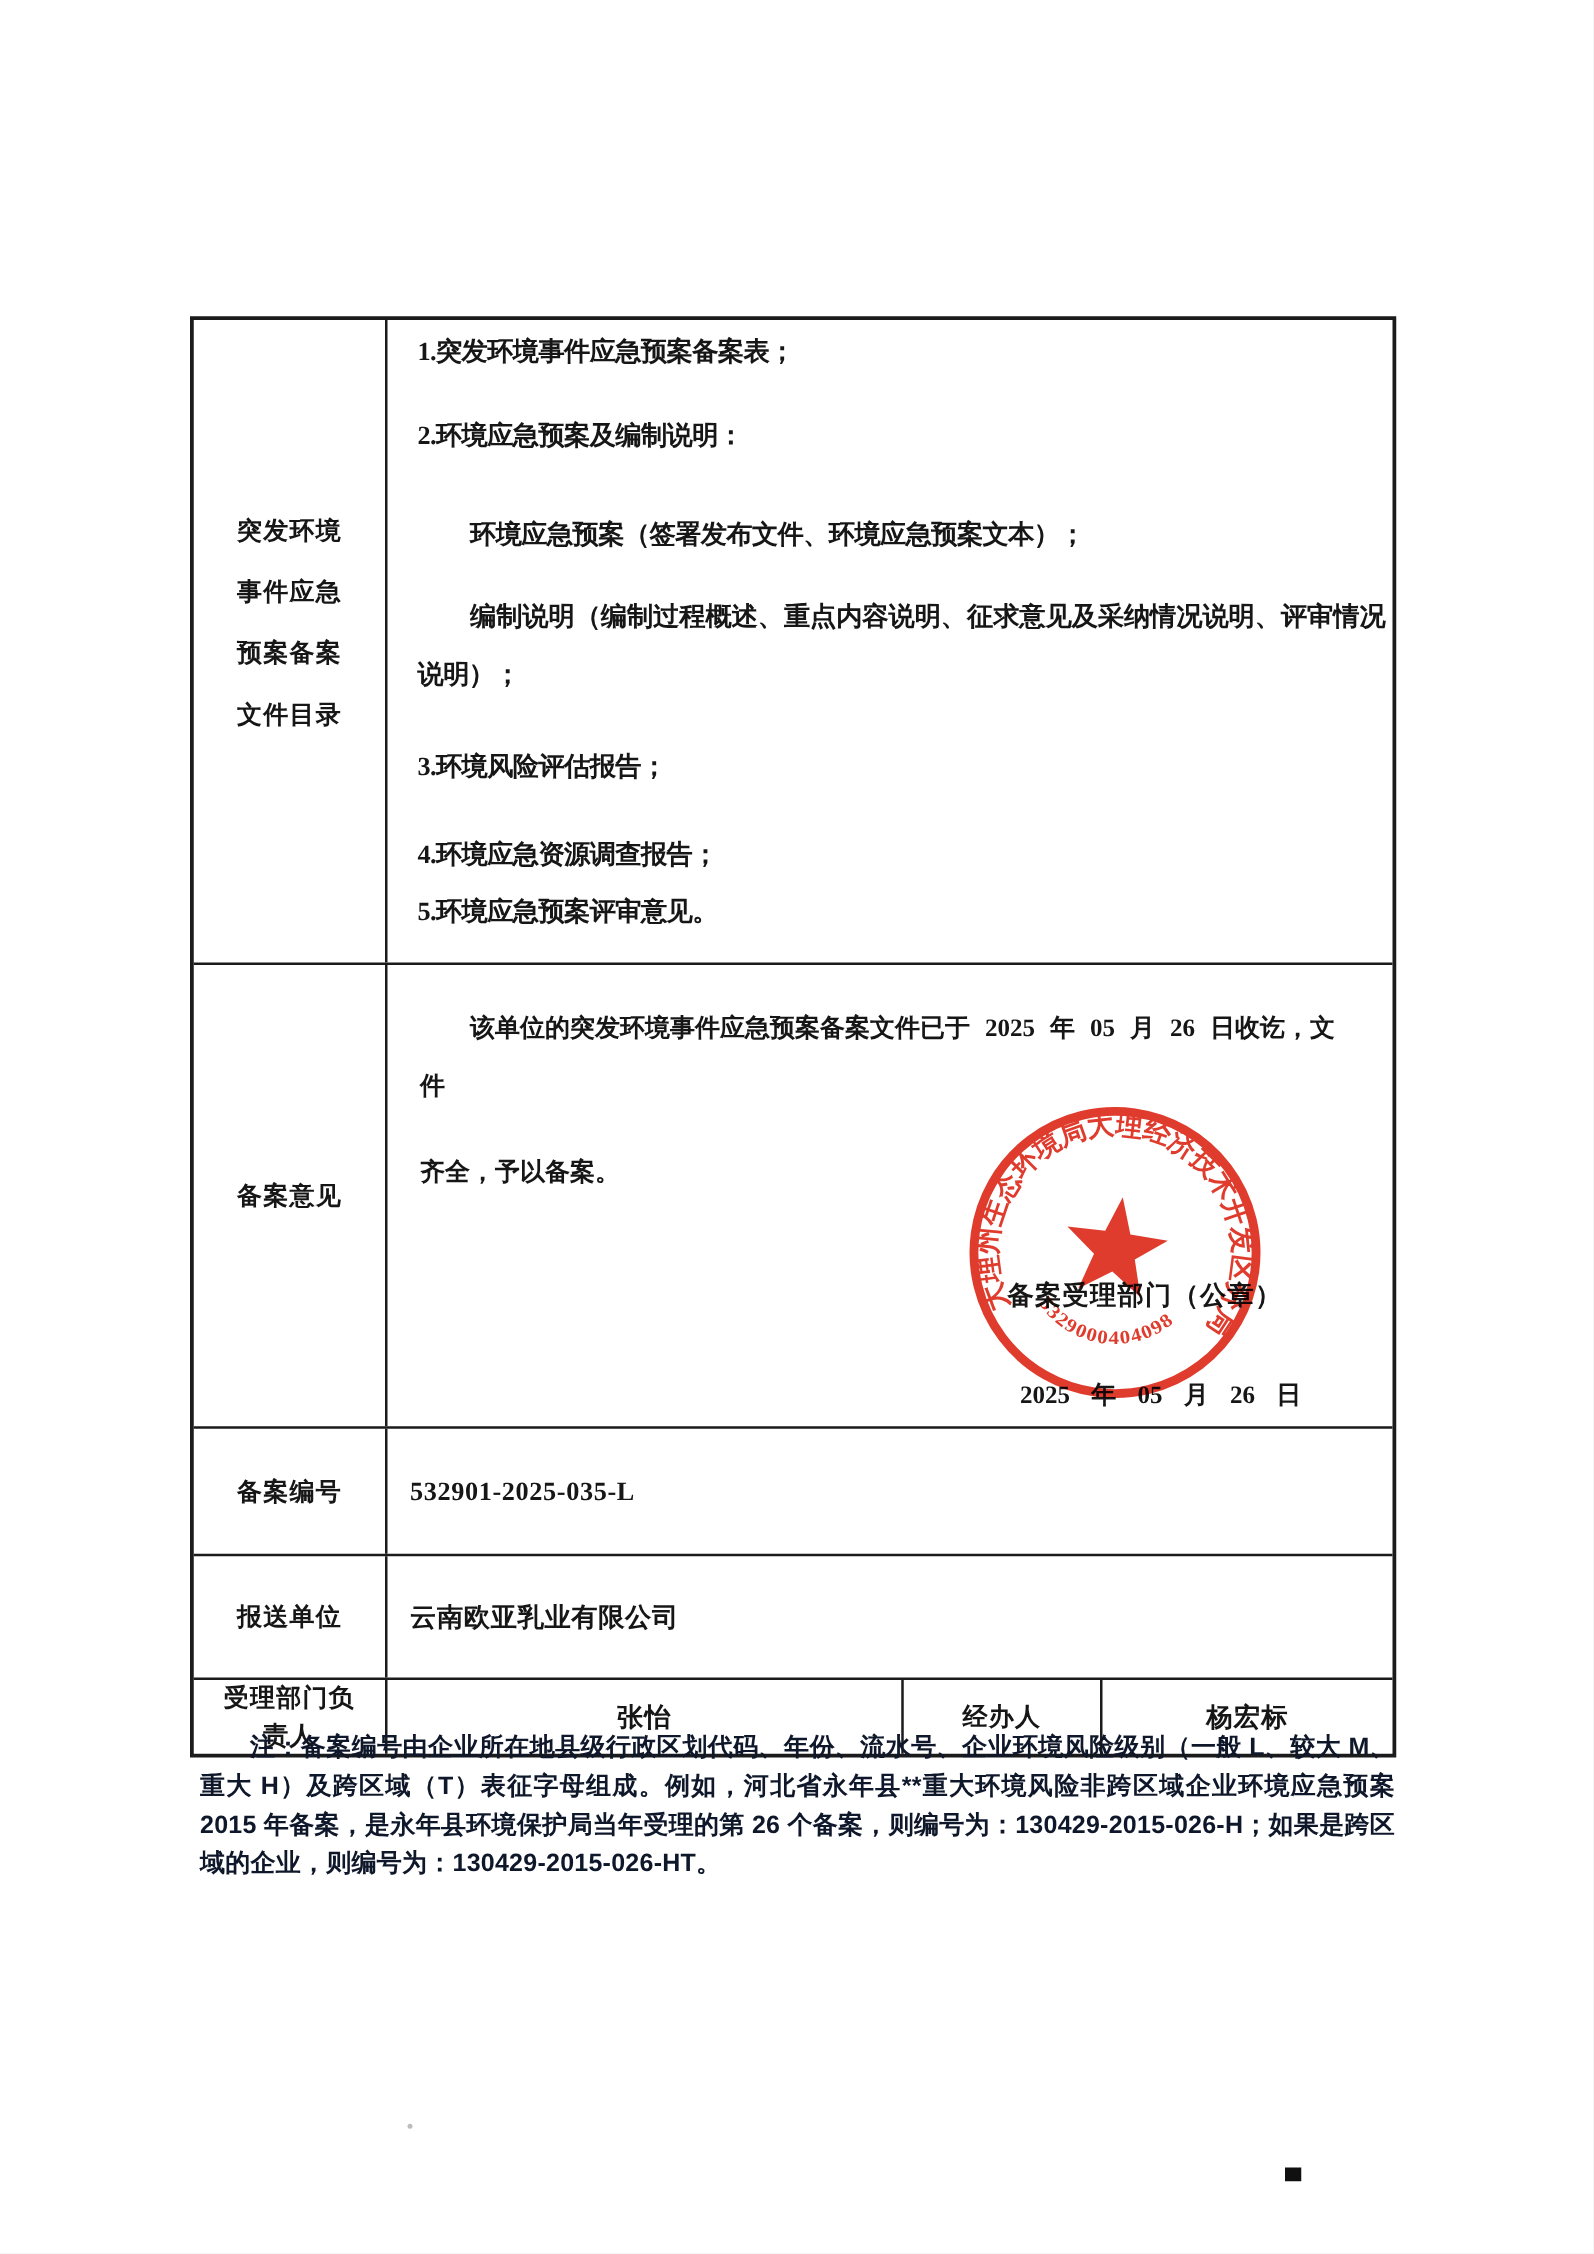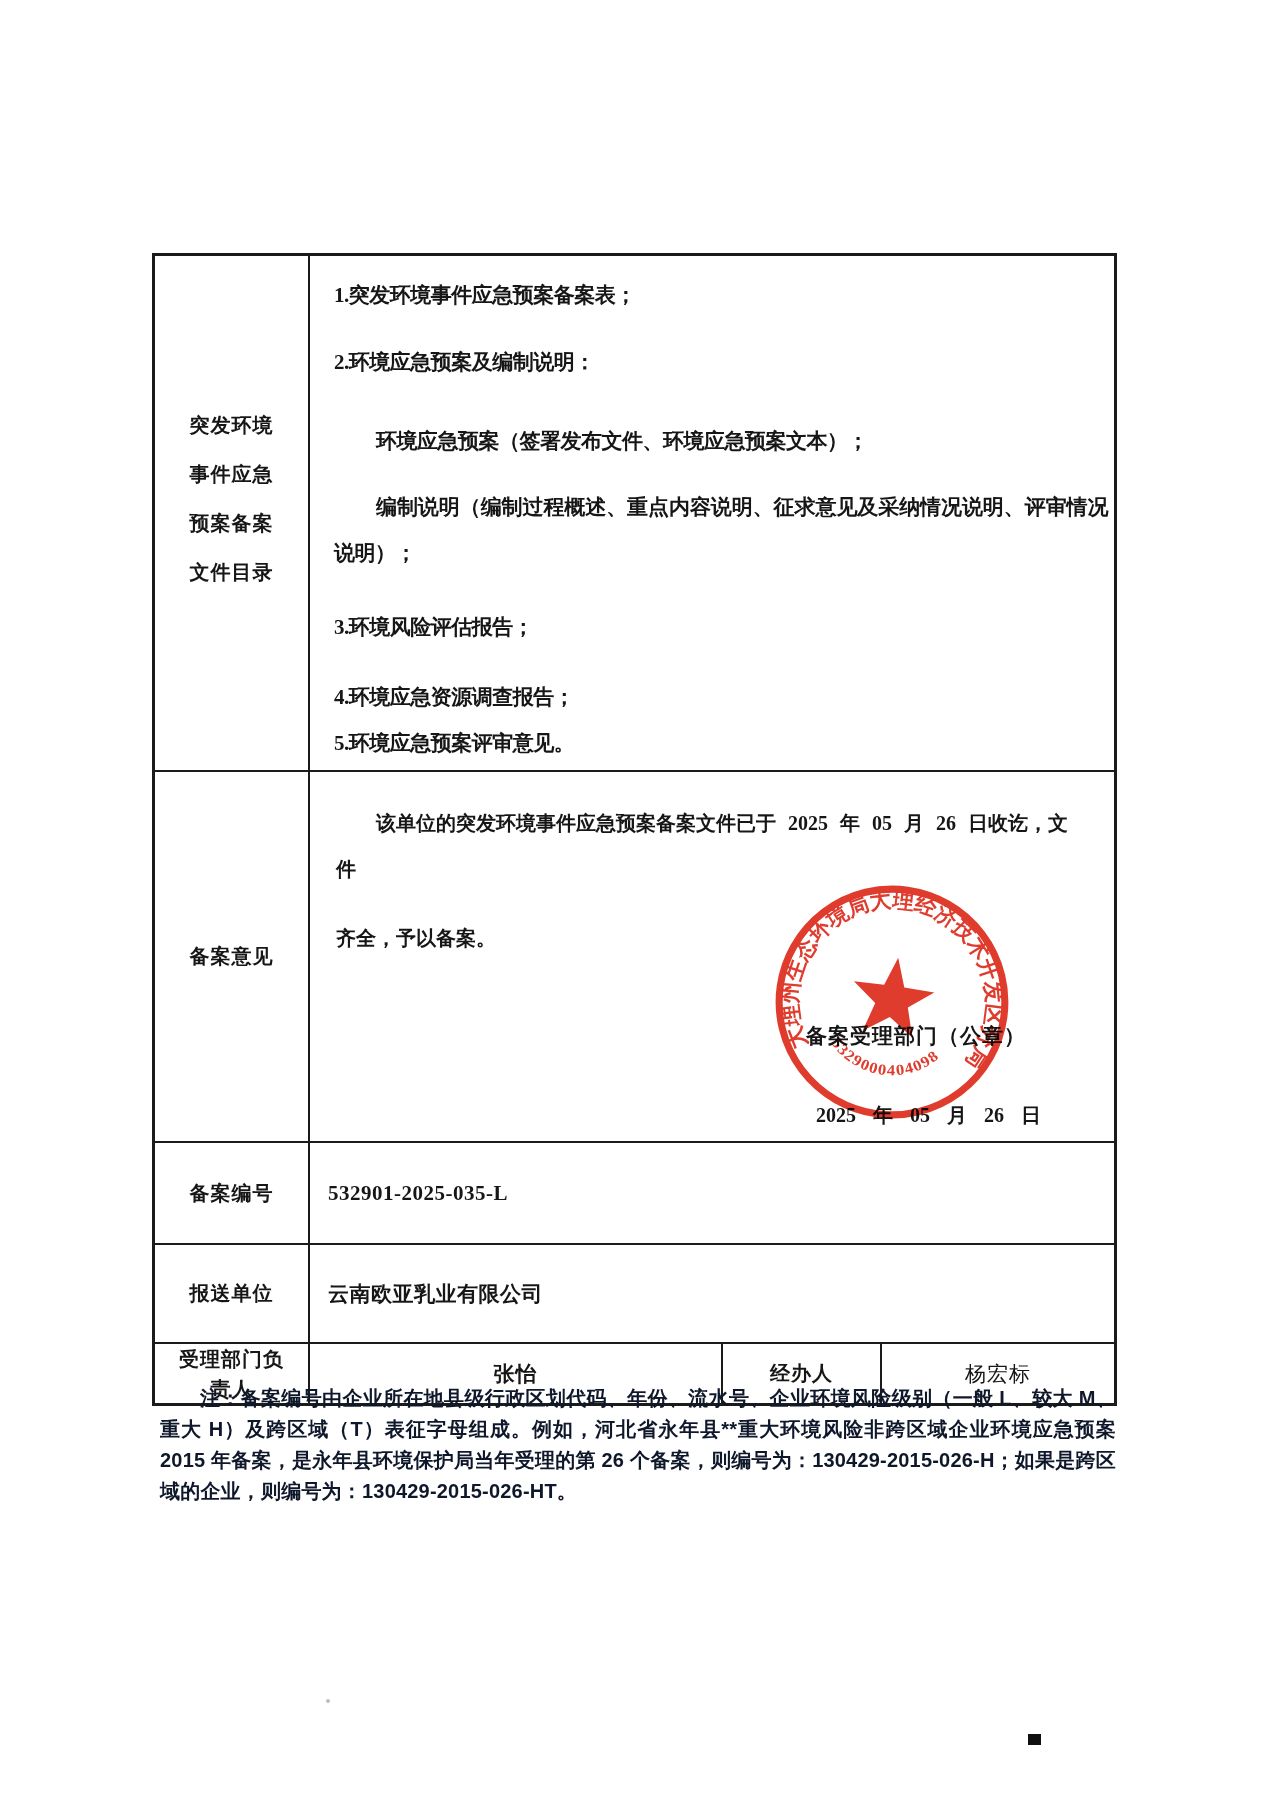--- a/index.html
+++ b/index.html
@@ -21,21 +21,21 @@
   .row-handler{height:61px;}
   .label-cell{
     flex:0 0 153px;width:153px;display:flex;flex-direction:column;
     align-items:center;justify-content:center;box-sizing:border-box;
     font-size:20px;font-weight:600;letter-spacing:1px;text-align:center;
   }
   .content-cell{flex:1;border-left:2.5px solid #1b1b1b;box-sizing:border-box;min-width:0;}
   
   .catalog-label{display:flex;flex-direction:column;transform:translateY(-14px);}
   .catalog-label div{line-height:49px;}
-  .catalog-cell{padding:16px 6px 0 24px;font-size:21px;font-weight:600;letter-spacing:-0.5px;}
+  .catalog-cell{padding:2px 6px 0 24px;font-size:21px;font-weight:600;letter-spacing:-0.5px;}
   .catalog-cell p{margin:0;line-height:46px;text-align:justify;}
   .catalog-cell p.i1{margin-bottom:21px;}
   .catalog-cell p.i2{margin-bottom:33px;}
   .catalog-cell p.i3{margin-bottom:20px;}
   .catalog-cell p.i4{margin-bottom:28px;}
   .catalog-cell p.i5{margin-bottom:24px;}
   .ind{text-indent:2em;}
   
   .opinion-cell{padding:14px 30px 0 26px;font-size:20px;font-weight:600;}
   .opinion-cell p{margin:0;line-height:46px;}
@@ -59,21 +59,21 @@
     display:flex;align-items:center;padding-left:18px;
     font-size:21px;font-weight:600;letter-spacing:.5px;
   }
   
   .handler-label{width:118px;line-height:30px;display:inline-block;}
   .h-name{flex:0 0 413px;display:flex;align-items:center;justify-content:center;
     border-left:2.5px solid #1b1b1b;box-sizing:border-box;font-size:21px;font-weight:600;letter-spacing:1px;}
   .h-mid{flex:0 0 159px;display:flex;align-items:center;justify-content:center;
     border-left:2.5px solid #1b1b1b;box-sizing:border-box;font-size:20px;font-weight:600;letter-spacing:1px;}
   .h-name2{flex:1;display:flex;align-items:center;justify-content:center;
-    border-left:2.5px solid #1b1b1b;box-sizing:border-box;font-size:21px;font-weight:400;letter-spacing:1px;}
+    border-left:2.5px solid #1b1b1b;box-sizing:border-box;font-size:21px;font-weight:700;letter-spacing:1px;}
   
   .note{
     position:absolute;left:160px;top:1383px;width:956px;margin:0;
     font-family:"Liberation Sans","DejaVu Sans",sans-serif;
     font-size:20px;font-weight:700;line-height:31px;
     text-align:justify;text-indent:2em;letter-spacing:.2px;color:#0f172a;
   }
   .black-square{position:absolute;left:1028px;top:1734px;width:13px;height:11px;background:#101010;}
   .speck{position:absolute;left:326px;top:1699px;width:4px;height:4px;border-radius:50%;background:#bdbdbd;}
 </style>

